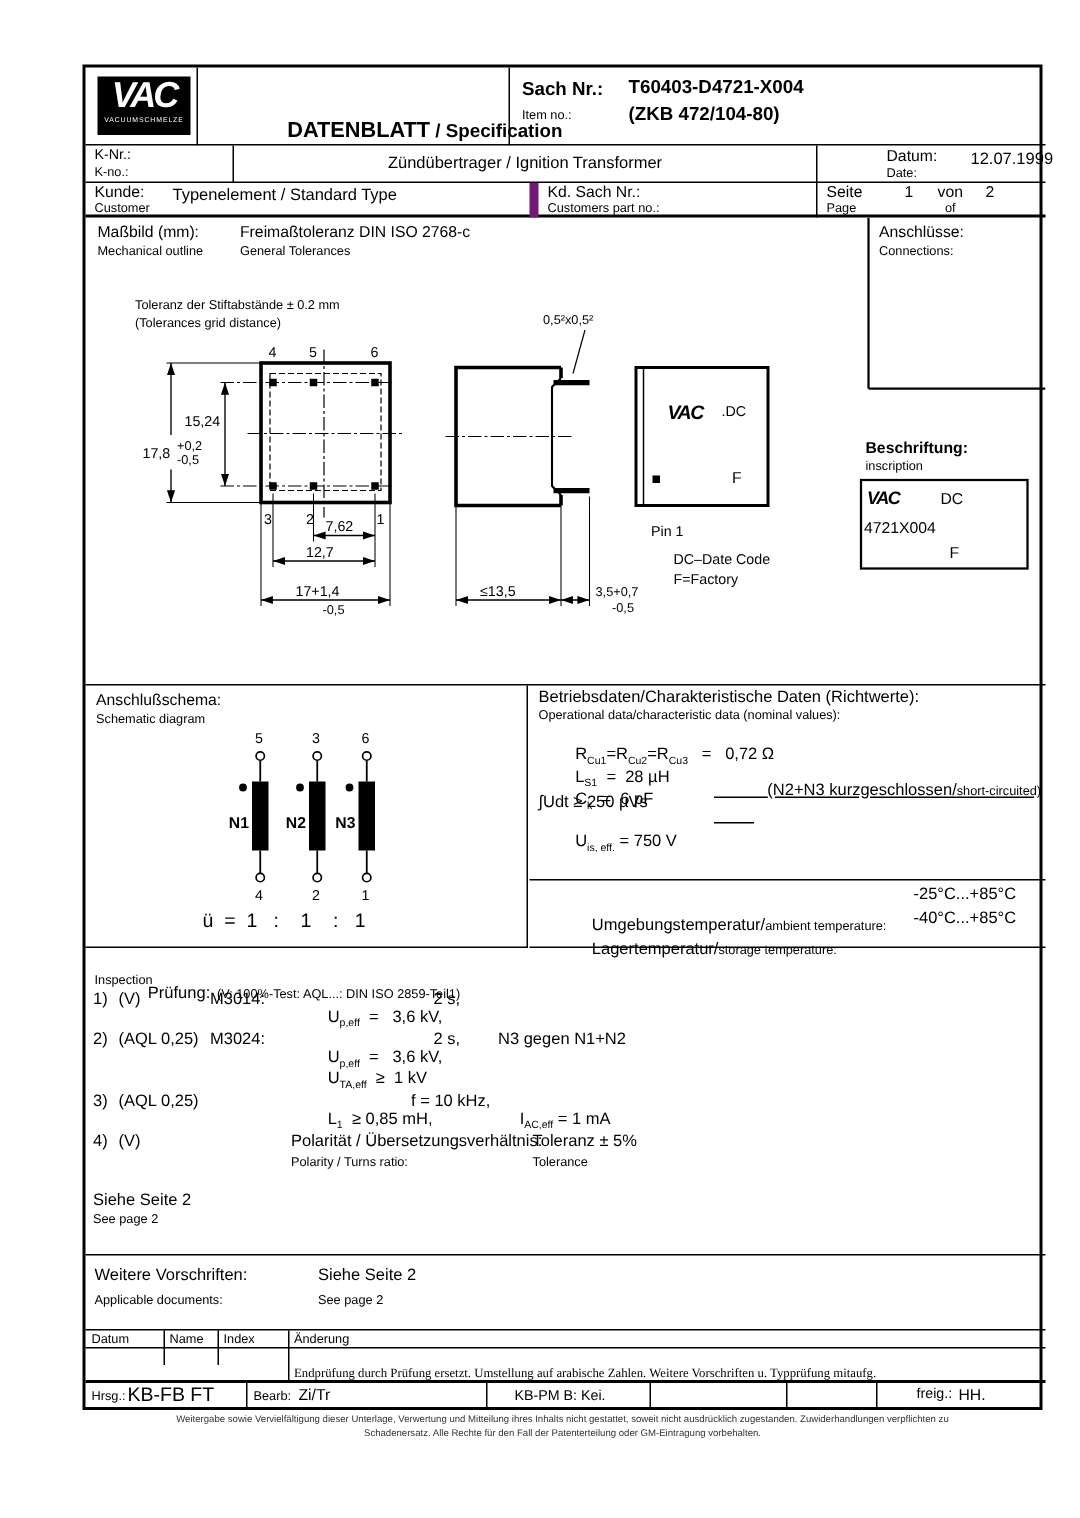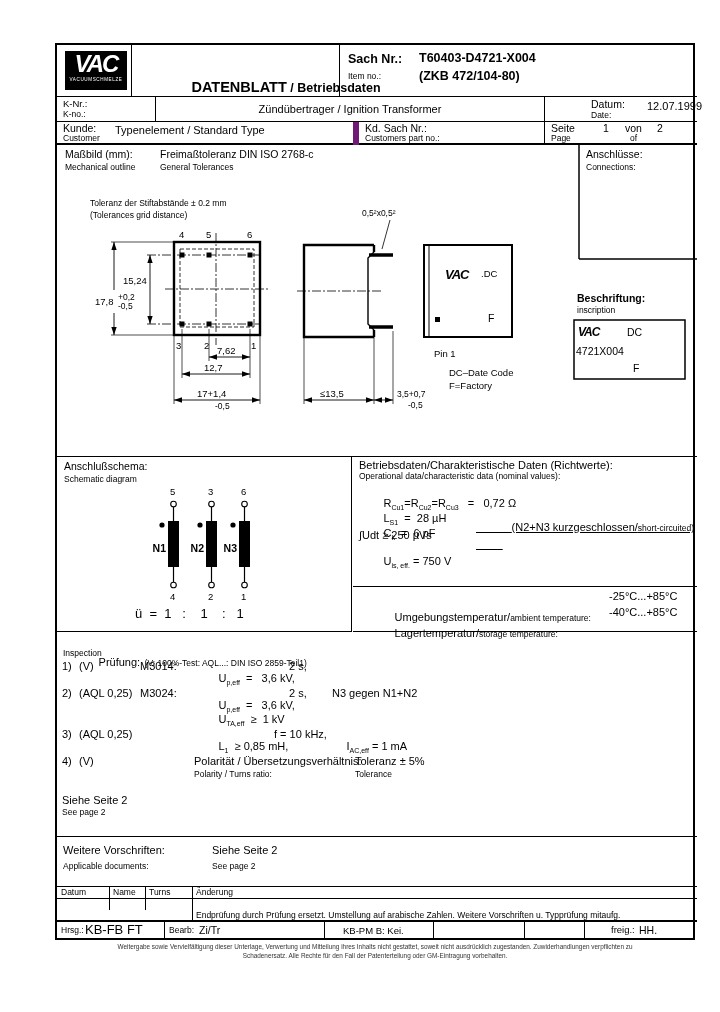--- a/index.html
+++ b/index.html
@@ -26,21 +26,21 @@
 
     <div class="c" style="left:0;top:0;width:640px;height:52px;border-bottom:1.5px solid #000;">
       <div class="c" style="left:0;top:0;width:75px;height:52px;border-right:1.5px solid #000;">
         <div class="c logo-box" style="left:8px;top:6px;width:62px;height:39px;">
           <div class="logo-main">VAC</div>
           <div class="logo-sub">VACUUMSCHMELZE</div>
         </div>
       </div>
       <div class="c" style="left:75px;top:0;width:208px;height:52px;border-right:1.5px solid #000;">
         <span class="t" style="left:15px;top:17px;">
-          <span class="f14 b">DATENBLATT</span><span class="f12 b"> / Betriebsdaten</span>
+          <span class="f14 b">DATENBLATT</span><span class="f12 b"> / Specification</span>
         </span>
       </div>
       <div class="c" style="left:283px;top:0;width:357px;height:52px;">
         <span class="t f12 b" style="left:8px;top:8px;">Sach Nr.:</span>
         <span class="t f8" style="left:8px;top:27px;">Item no.:</span>
         <span class="t f12 b" style="left:79px;top:7px;">T60403-D4721-X004</span>
         <span class="t f12 b" style="left:79px;top:25px;">(ZKB 472/104-80)</span>
       </div>
     </div>
 
@@ -312,25 +312,25 @@
       <span class="t f11" style="left:6px;top:8px;">Weitere Vorschriften:</span>
       <span class="t f8" style="left:6px;top:25px;">Applicable documents:</span>
       <span class="t f11" style="left:155px;top:8px;">Siehe Seite 2</span>
       <span class="t f8" style="left:155px;top:25px;">See page 2</span>
     </div>
 
     <div class="c" style="left:0;top:842px;width:640px;height:35px;border-bottom:2px solid #000;">
       <div class="c" style="left:0;top:0;width:640px;height:12px;border-bottom:1px solid #000;">
         <span class="t f8" style="left:4px;top:1px;">Datum</span>
         <span class="t f8" style="left:56px;top:1px;">Name</span>
-        <span class="t f8" style="left:92px;top:1px;">Turns</span>
+        <span class="t f8" style="left:92px;top:1px;">Index</span>
         <span class="t f8" style="left:139px;top:1px;">Änderung</span>
       </div>
       <div class="c" style="left:0;top:23px;width:640px;height:12px;">
-        <span class="t f8" style="left:139px;top:1px;">Endprüfung durch Prüfung ersetzt. Umstellung auf arabische Zahlen. Weitere Vorschriften u. Typprüfung mitaufg.</span>
+        <span class="t f8" style="left:139px;top:1px;font-family:Liberation Serif, serif;">Endprüfung durch Prüfung ersetzt. Umstellung auf arabische Zahlen. Weitere Vorschriften u. Typprüfung mitaufg.</span>
       </div>
       <div class="c" style="left:52px;top:0;width:0;height:23px;border-left:1px solid #000;"></div>
       <div class="c" style="left:88px;top:0;width:0;height:23px;border-left:1px solid #000;"></div>
       <div class="c" style="left:135px;top:0;width:0;height:35px;border-left:1px solid #000;"></div>
     </div>
 
     <div class="c" style="left:0;top:877px;width:640px;height:18px;">
       <div class="c" style="left:0;top:0;width:108px;height:18px;border-right:1px solid #000;">
         <span class="t f8" style="left:4px;top:4px;">Hrsg.:</span>
         <span class="t f13" style="left:28px;top:1px;">KB-FB FT</span>

